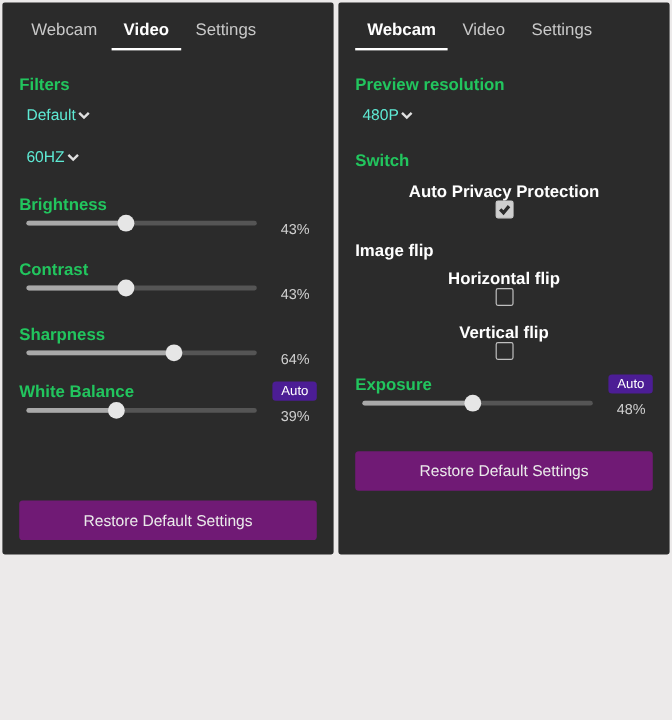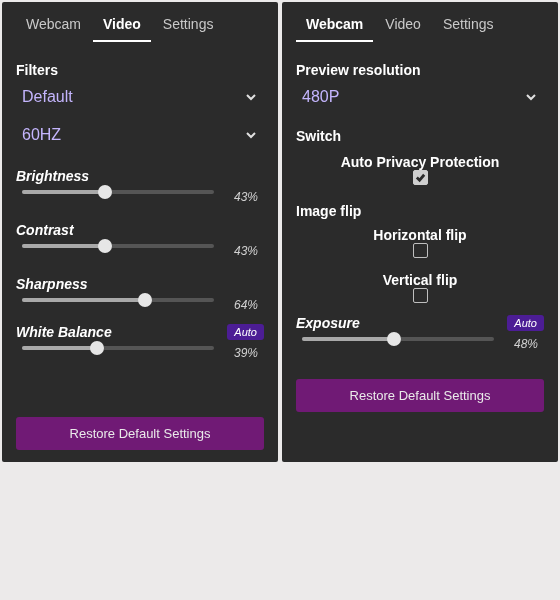--- a/index.html
+++ b/index.html
@@ -17,29 +17,29 @@
   }
   .tabs { display: flex; gap: 2px; border-bottom: 0; margin-bottom: 14px; }
   .tab {
     padding: 6px 10px 8px 10px;
     font-size: 14px;
     color: #c9c9c9;
     cursor: pointer;
     border-bottom: 2px solid transparent;
   }
   .tab.active { color: #fff; border-bottom: 2px solid #fff; font-weight: 600; }
-  .section-label { font-size: 14px; font-weight: 700; color: #ffffff; margin-top: 6px; margin-bottom: 6px; }
+  .section-label { font-size: 14px; font-weight: 700; color: #22c55e; margin-top: 6px; margin-bottom: 6px; }
   .dropdown {
-    display: flex; justify-content: space-between; align-items: center;
-    padding: 4px 6px 10px 6px; font-size: 16px; color: #c4b5fd; cursor: pointer;
+    display: flex; align-items: center;
+    padding: 4px 6px 10px 6px; font-size: 13px; color: #5eead4; cursor: pointer;
     margin-bottom: 6px;
   }
   .chev { width: 14px; height: 14px; display: inline-flex; align-items: center; justify-content: center; }
   .chev svg { width: 12px; height: 12px; stroke: #e0e0e0; stroke-width: 2; fill: none; }
-  .slider-row { margin-bottom: 10px; margin-top:2px;font-style:italic; }
+  .slider-row { margin-bottom: 10px; margin-top:2px; }
   .slider-head { display: flex; justify-content: space-between; align-items: center; margin-bottom: 6px; }
   .auto-badge {
     background: #4c1d95; color: #fff; font-size: 11px; padding: 2px 7px; border-radius: 3px;
     font-weight: 500; cursor: pointer;
   }
   .slider-track-wrap { display: flex; gap: 10px; padding: 0 6px; }
   .track {
     position: relative; flex: 1; height: 4px; background: #555; border-radius: 2px;
   }
   .track-fill { position: absolute; left: 0; top: 0; bottom: 0; background: #a9a9a9; border-radius: 2px; }

